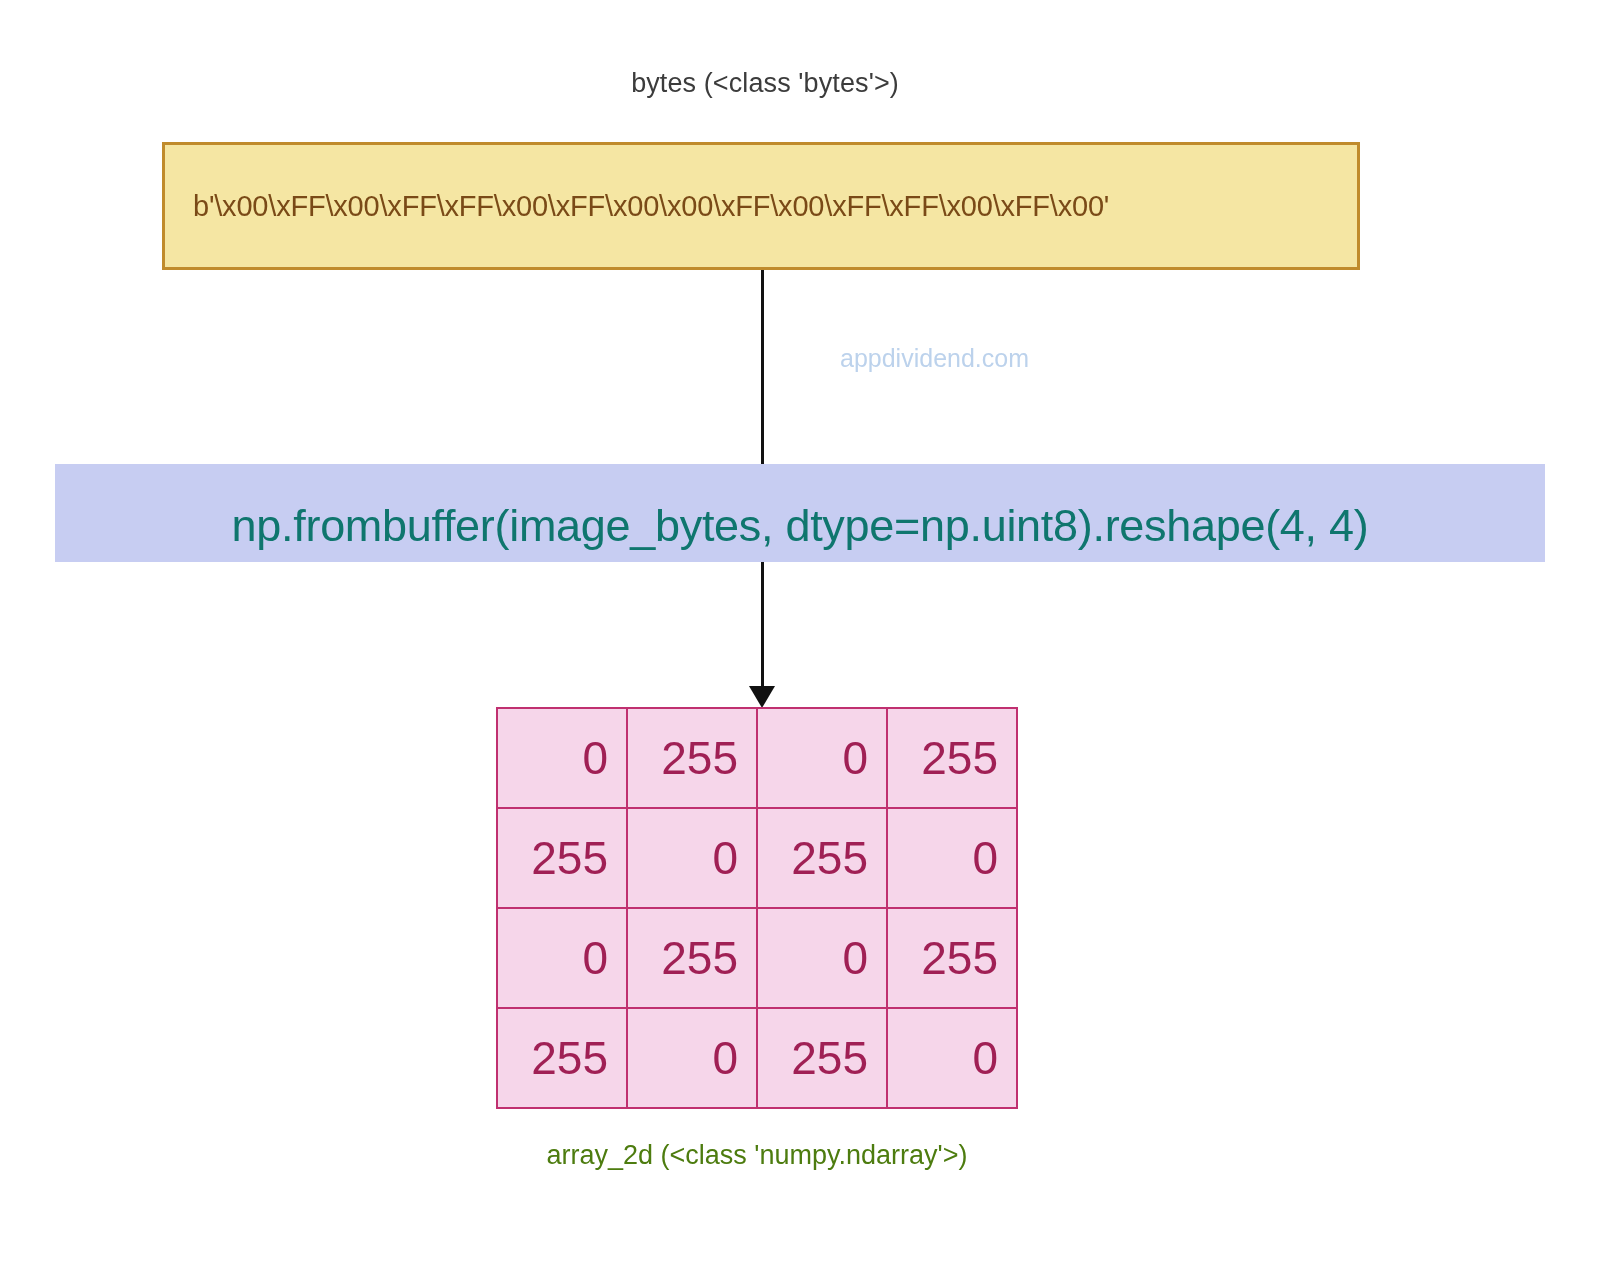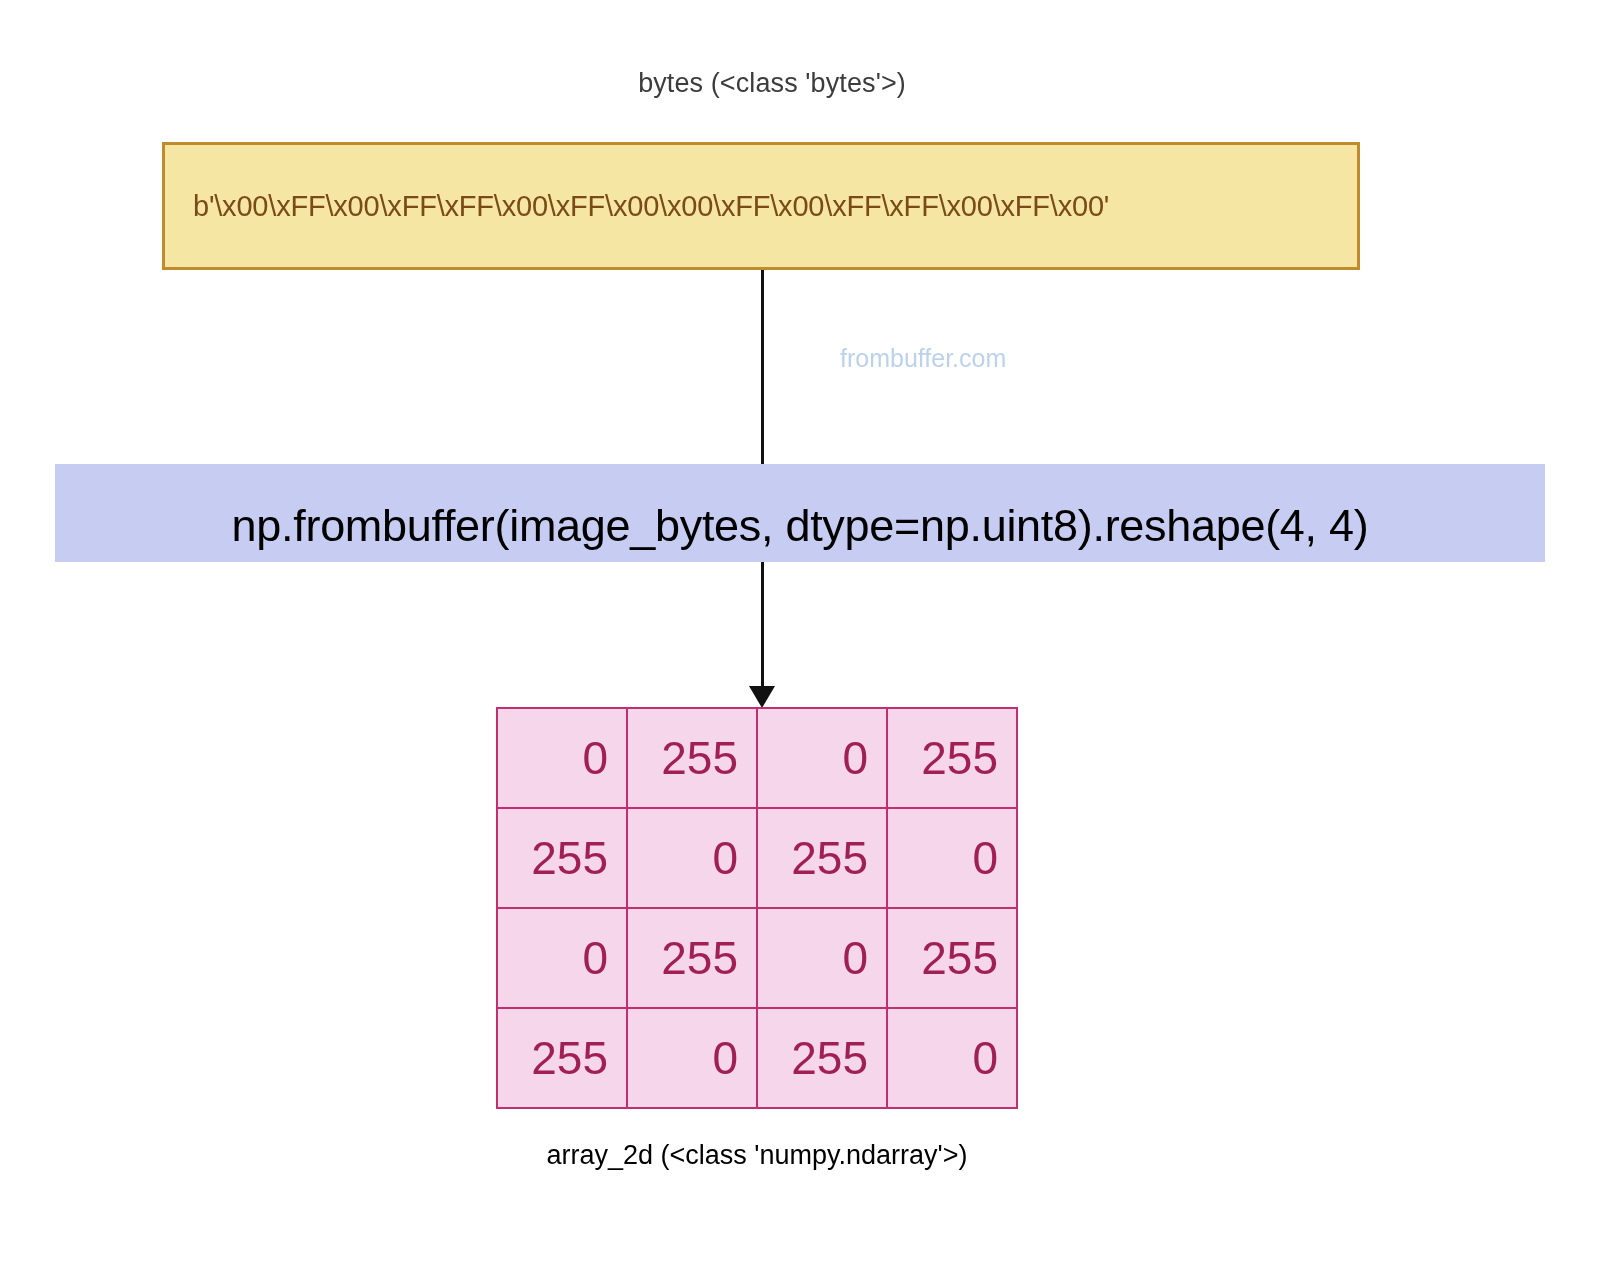--- a/index.html
+++ b/index.html
@@ -19,21 +19,20 @@
   .bytes-caption {
     position: absolute;
     left: 0;
     top: 68px;
     width: 1530px;
     text-align: center;
     font-size: 27px;
     color: #3c3c3c;
     letter-spacing: 0.1px;
     white-space: nowrap;
-    padding-left: 7px;
   }
 
   
   .bytes-box {
     position: absolute;
     left: 162px;
     top: 142px;
     width: 1198px;
     height: 128px;
     background: #f5e6a3;
@@ -78,21 +77,21 @@
     width: 1490px;
     height: 98px;
     background: #c7cdf2;
     box-sizing: border-box;
     display: flex;
     align-items: center;
     justify-content: center;
   }
   .code-text {
     font-size: 45px;
-    color: #000000;
+    color: #0f766e;
     white-space: nowrap;
     letter-spacing: -0.3px;
     margin-top: 26px;
   }
 
   
   .connector-2 {
     position: absolute;
     left: 761px;
     top: 562px;
@@ -137,36 +136,36 @@
   }
 
   
   .array-caption {
     position: absolute;
     left: 496px;
     top: 1140px;
     width: 522px;
     text-align: center;
     font-size: 27px;
-    color: #000000;
+    color: #4d7c0f;
     white-space: nowrap;
   }
 </style>
 </head>
 <body>
 
 <div class="bytes-caption">bytes (&lt;class 'bytes'&gt;)</div>
 
 <div class="bytes-box">
   <span class="bytes-value">b'\x00\xFF\x00\xFF\xFF\x00\xFF\x00\x00\xFF\x00\xFF\xFF\x00\xFF\x00'</span>
 </div>
 
 <div class="connector-1"></div>
 
-<div class="watermark">frombuffer.com</div>
+<div class="watermark">appdividend.com</div>
 
 <div class="code-box">
   <span class="code-text">np.frombuffer(image_bytes, dtype=np.uint8).reshape(4, 4)</span>
 </div>
 
 <div class="connector-2"></div>
 <div class="arrowhead"></div>
 
 <div class="matrix-wrap">
   <table class="matrix">

